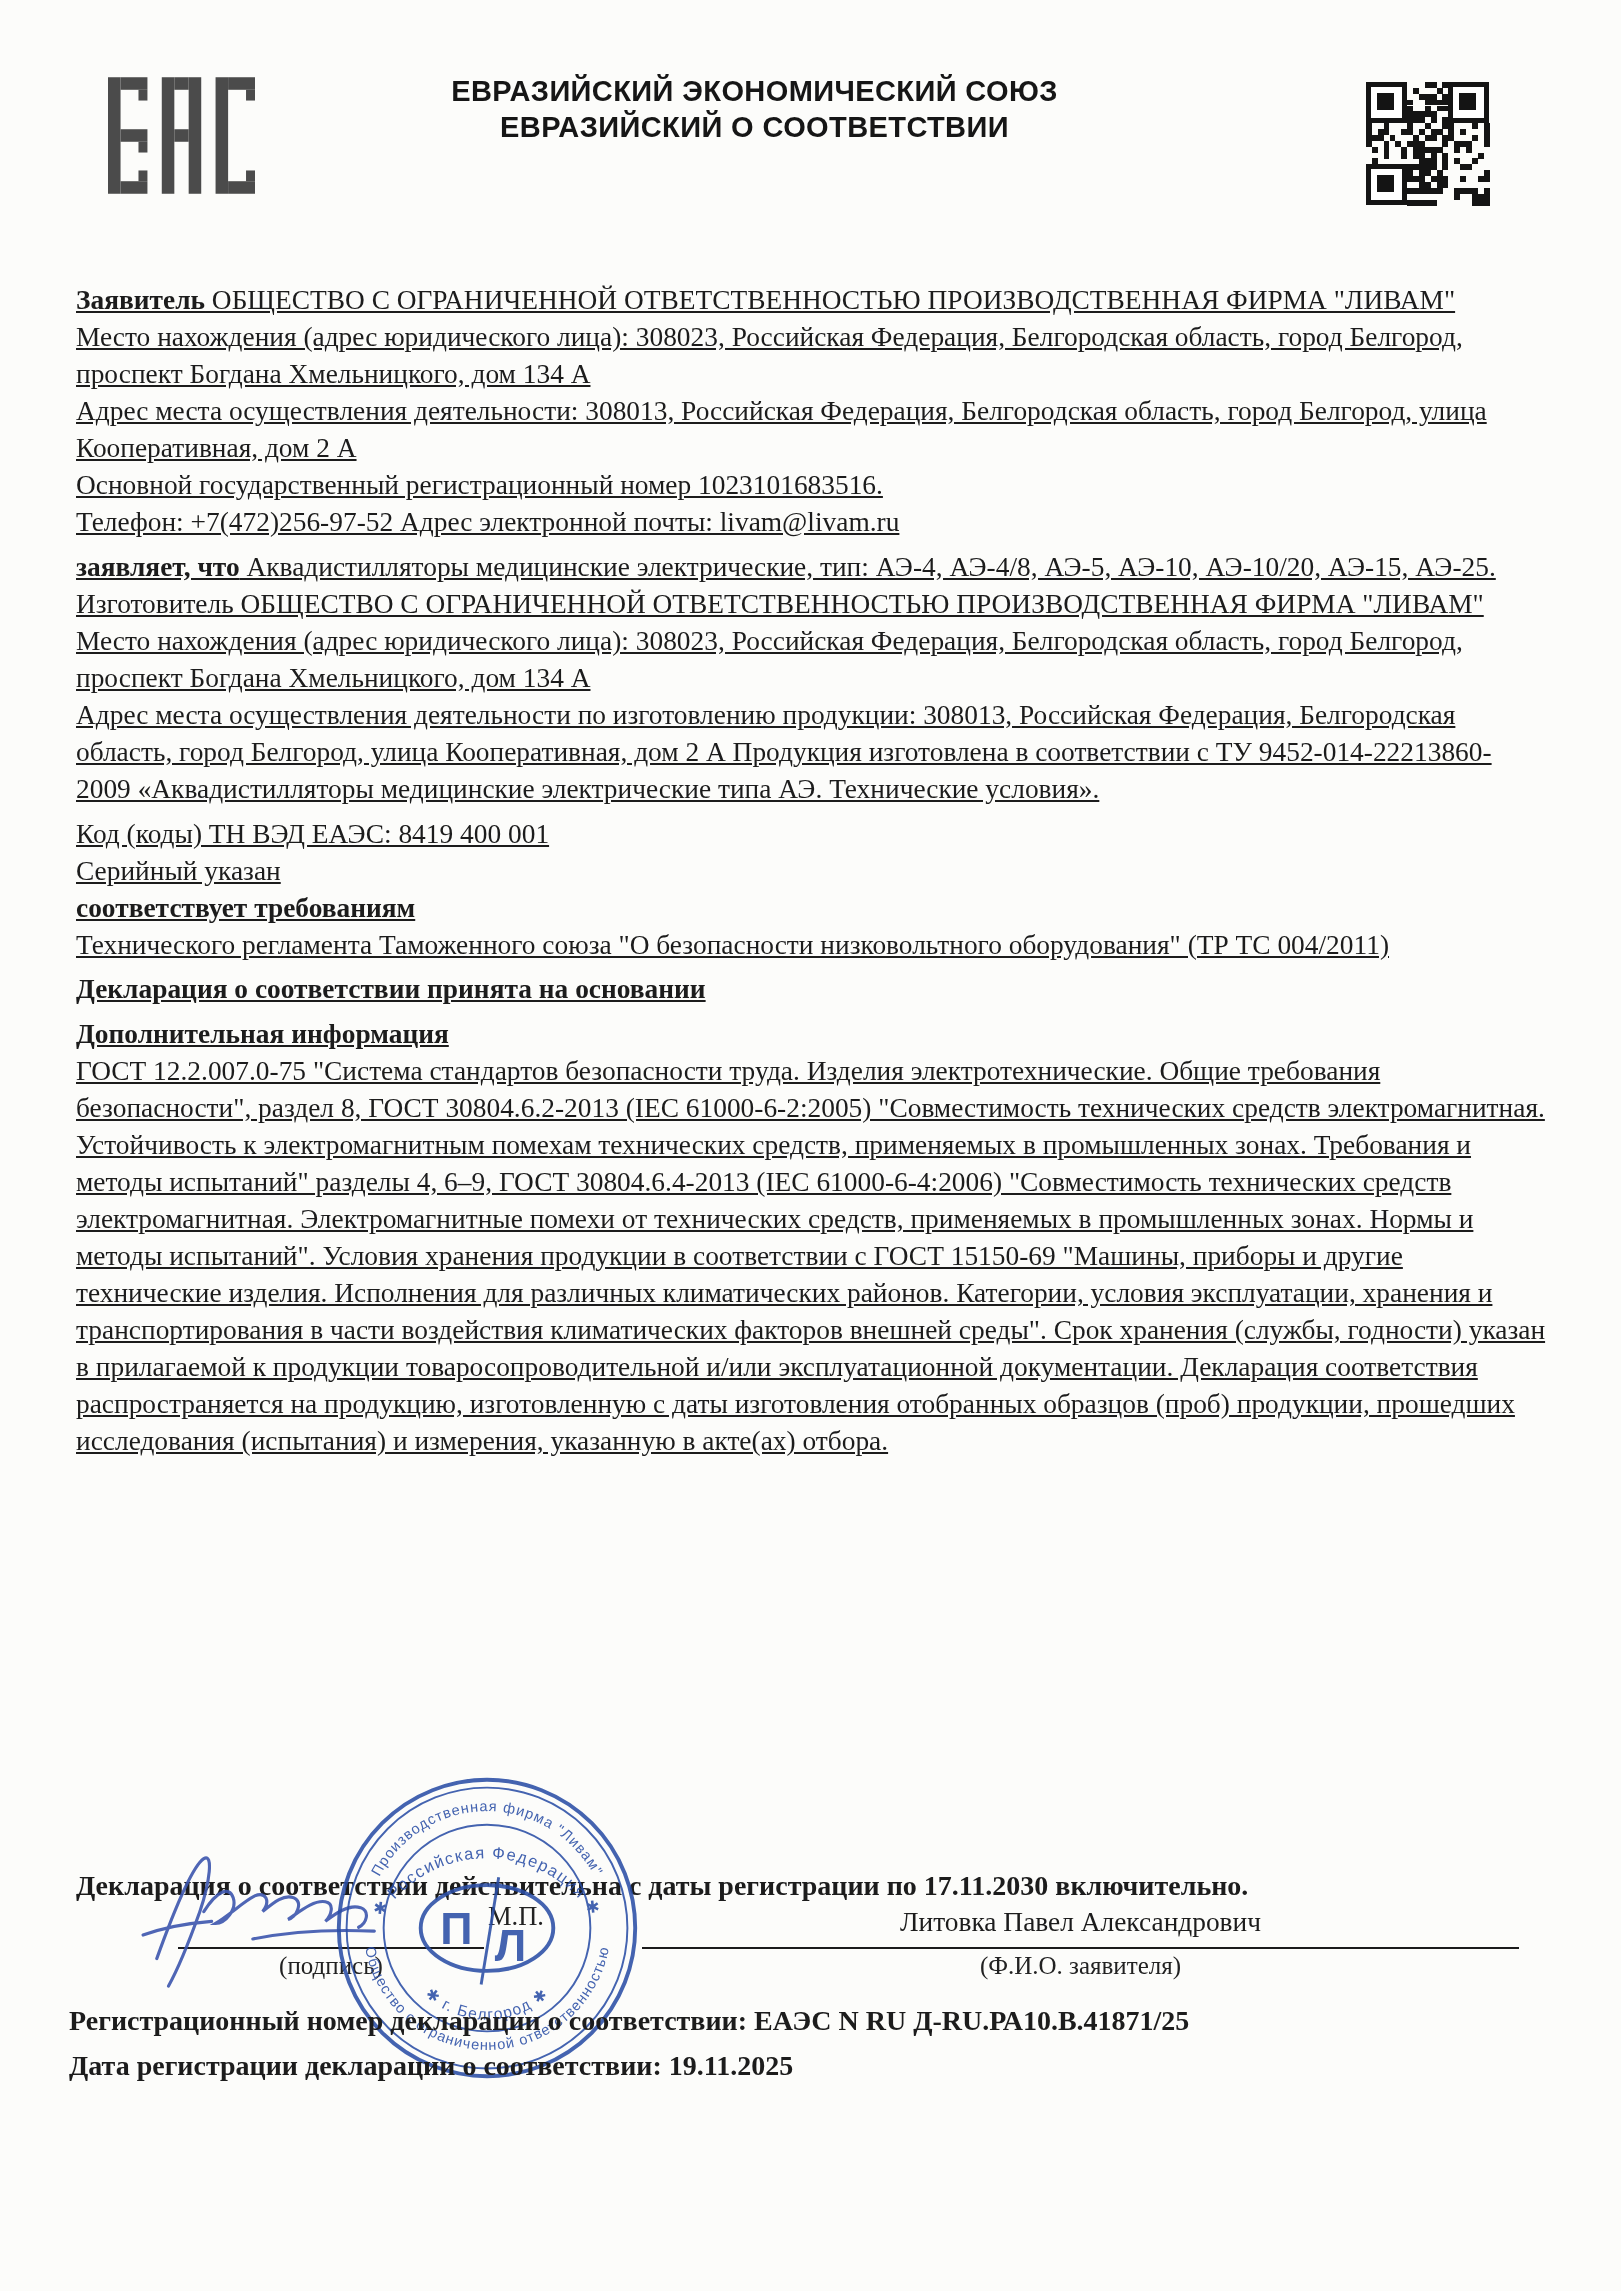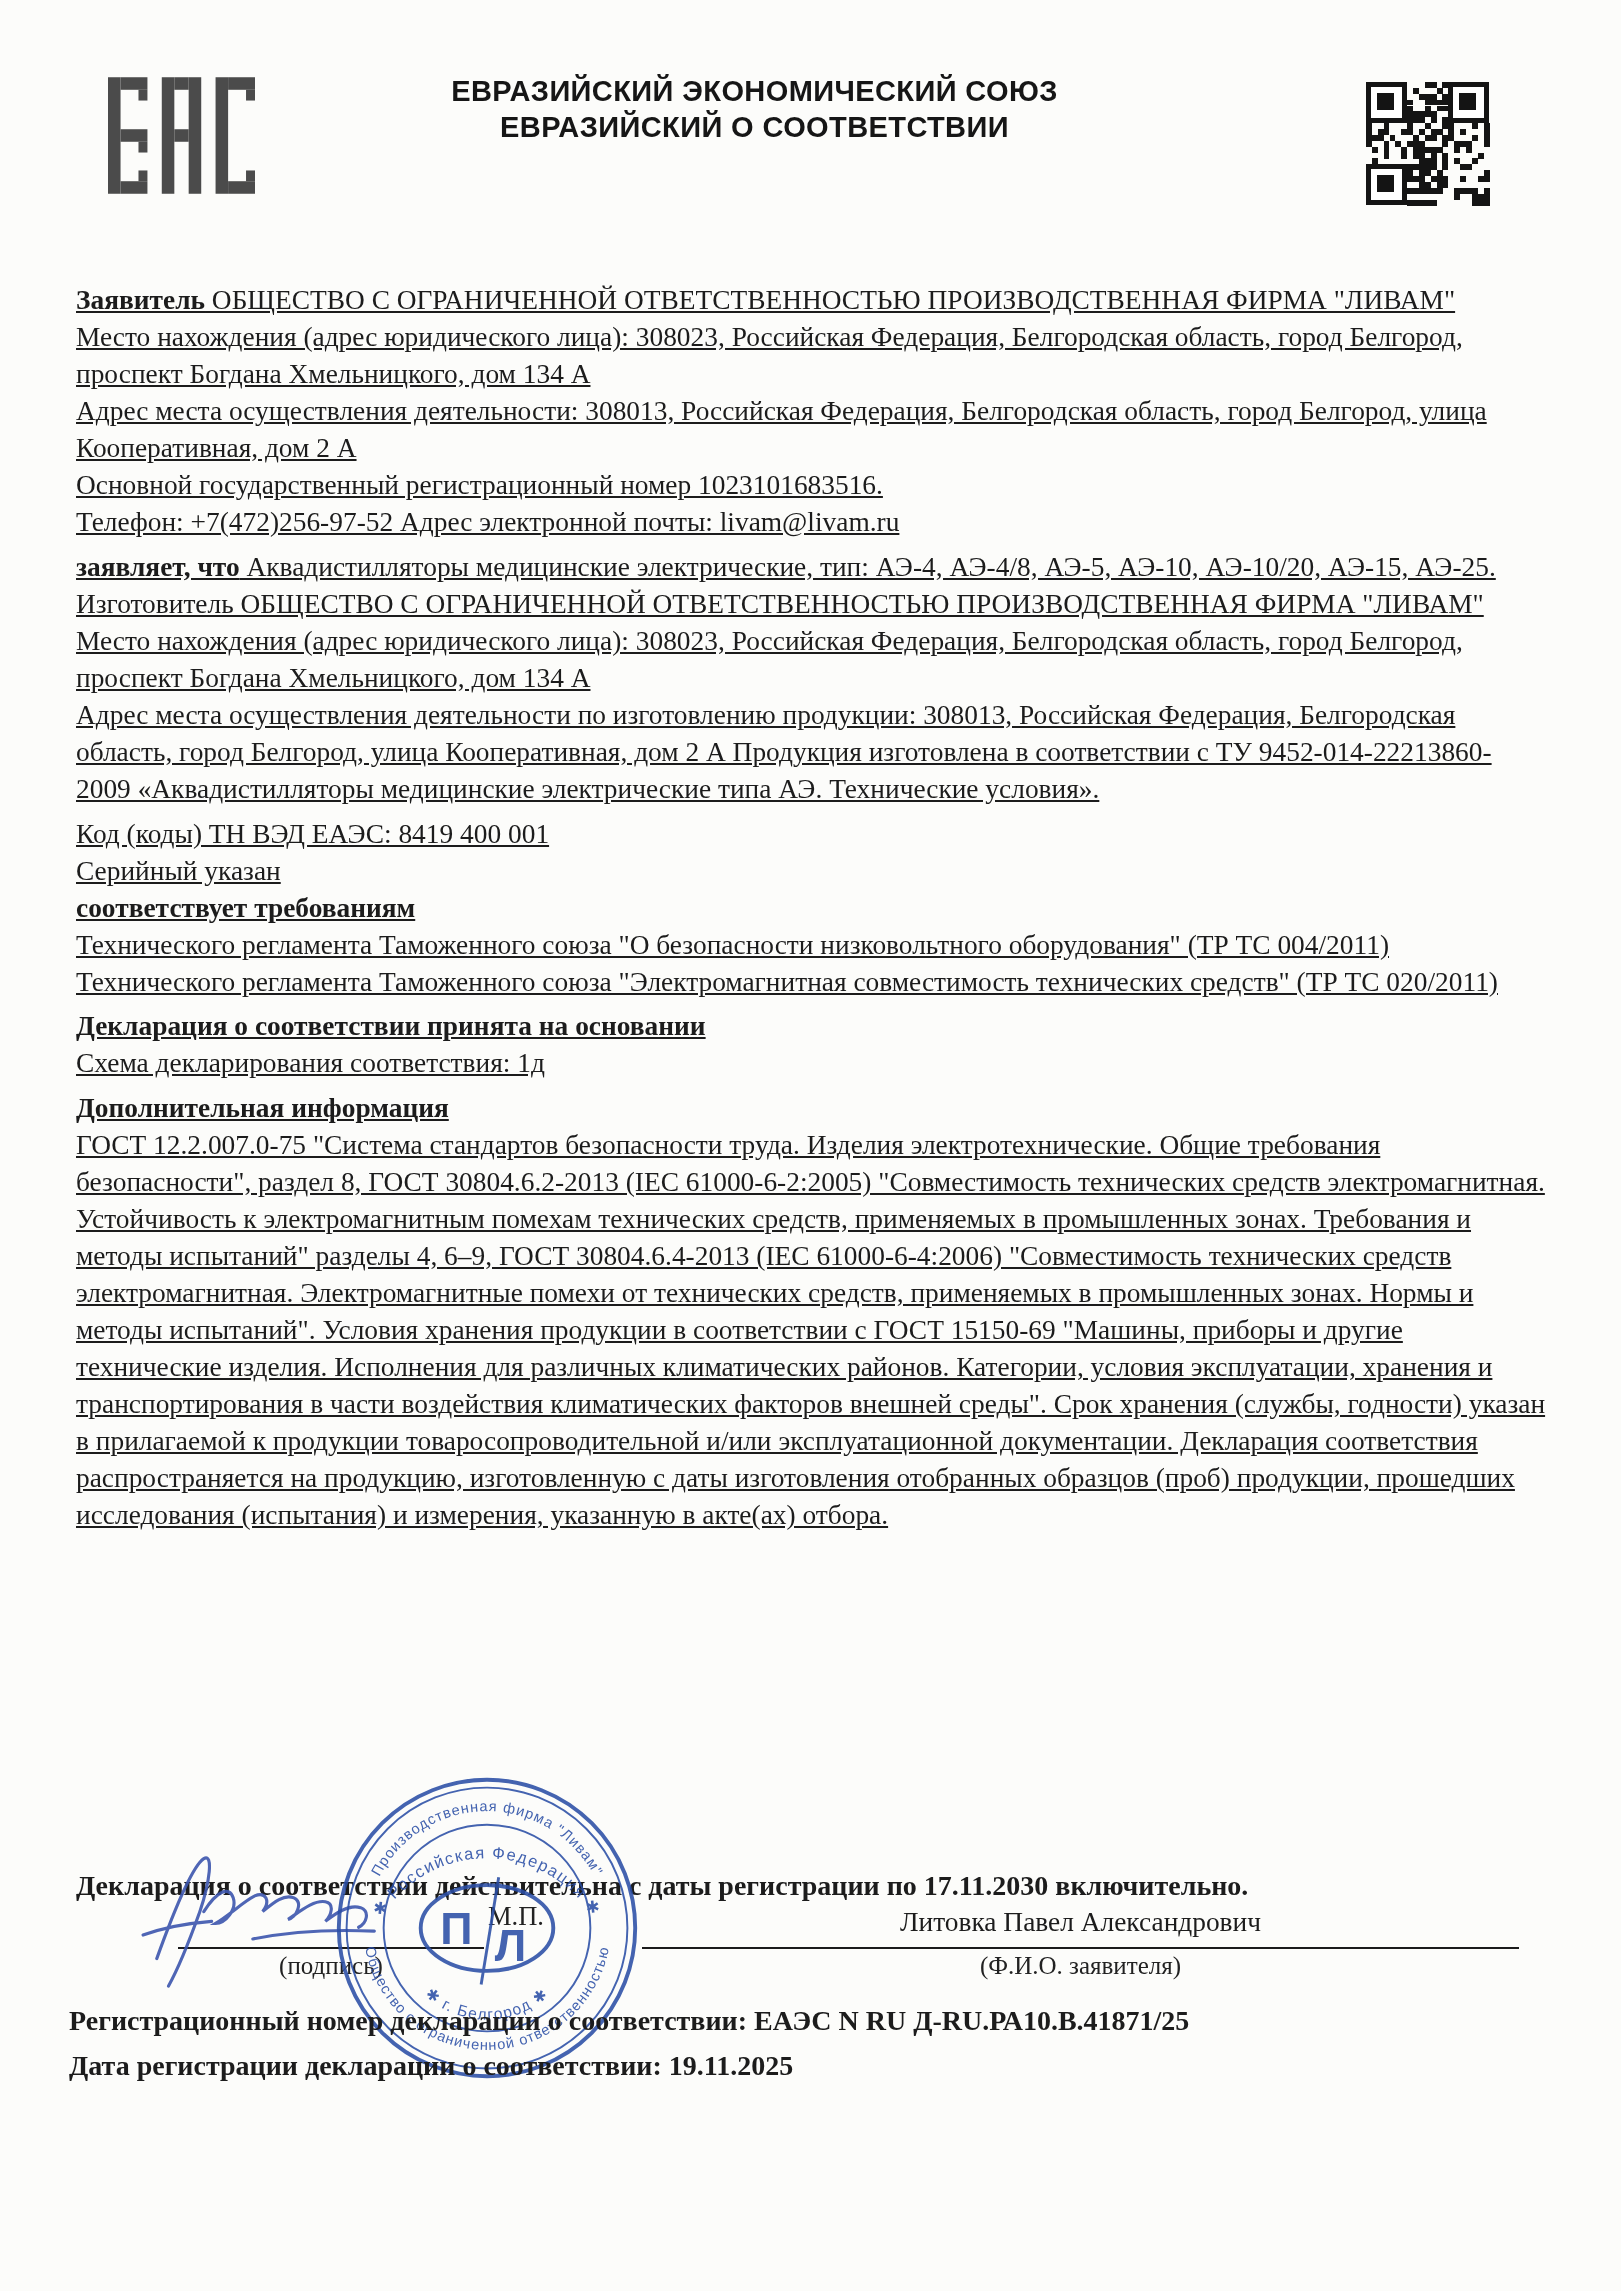--- a/index.html
+++ b/index.html
@@ -231,23 +231,21 @@
       <p class="para">Основной государственный регистрационный номер 1023101683516.</p>
       <p class="para">Телефон: +7(472)256-97-52 Адрес электронной почты: livam@livam.ru</p>
       <p class="para gap"><span class="bold">заявляет, что</span> Аквадистилляторы медицинские электрические, тип: АЭ-4, АЭ-4/8, АЭ-5, АЭ-10, АЭ-10/20, АЭ-15, АЭ-25.</p>
       <p class="para">Изготовитель ОБЩЕСТВО С ОГРАНИЧЕННОЙ ОТВЕТСТВЕННОСТЬЮ ПРОИЗВОДСТВЕННАЯ ФИРМА "ЛИВАМ"</p>
       <p class="para">Место нахождения (адрес юридического лица): 308023, Российская Федерация, Белгородская область, город Белгород, проспект Богдана Хмельницкого, дом 134 А</p>
       <p class="para">Адрес места осуществления деятельности по изготовлению продукции: 308013, Российская Федерация, Белгородская область, город Белгород, улица Кооперативная, дом 2 А Продукция изготовлена в соответствии с ТУ 9452-014-22213860-2009 «Аквадистилляторы медицинские электрические типа АЭ. Технические условия».</p>
       <p class="para gap">Код (коды) ТН ВЭД ЕАЭС: 8419 400 001</p>
       <p class="para">Серийный указан</p>
       <p class="para"><span class="bold">соответствует требованиям</span></p>
       <p class="para">Технического регламента Таможенного союза "О безопасности низковольтного оборудования" (ТР ТС 004/2011)</p>
-      <p class="para">Технического регламента Таможенного союза "Электромагнитная совместимость технических средств" (ТР ТС 020/2011)</p>
       <p class="para gap"><span class="bold">Декларация о соответствии принята на основании</span></p>
-      <p class="para">Схема декларирования соответствия: 1д</p>
       <p class="para gap"><span class="bold">Дополнительная информация</span></p>
       <p class="para">ГОСТ 12.2.007.0-75 "Система стандартов безопасности труда. Изделия электротехнические. Общие требования безопасности", раздел 8, ГОСТ 30804.6.2-2013 (IEC 61000-6-2:2005) "Совместимость технических средств электромагнитная. Устойчивость к электромагнитным помехам технических средств, применяемых в промышленных зонах. Требования и методы испытаний" разделы 4, 6–9, ГОСТ 30804.6.4-2013 (IEC 61000-6-4:2006) "Совместимость технических средств электромагнитная. Электромагнитные помехи от технических средств, применяемых в промышленных зонах. Нормы и методы испытаний". Условия хранения продукции в соответствии с ГОСТ 15150-69 "Машины, приборы и другие технические изделия. Исполнения для различных климатических районов. Категории, условия эксплуатации, хранения и транспортирования в части воздействия климатических факторов внешней среды". Срок хранения (службы, годности) указан в прилагаемой к продукции товаросопроводительной и/или эксплуатационной документации. Декларация соответствия распространяется на продукцию, изготовленную с даты изготовления отобранных образцов (проб) продукции, прошедших исследования (испытания) и измерения, указанную в акте(ах) отбора.</p>
     </div>
 
   <div class="valid-line">Декларация о соответствии действительна с даты регистрации по 17.11.2030 включительно.</div>
 
   <div class="sig-name">Литовка Павел Александрович</div>
   <div class="rule rule-left"></div>
   <div class="rule rule-right"></div>
   <div class="caption caption-left">(подпись)</div>

